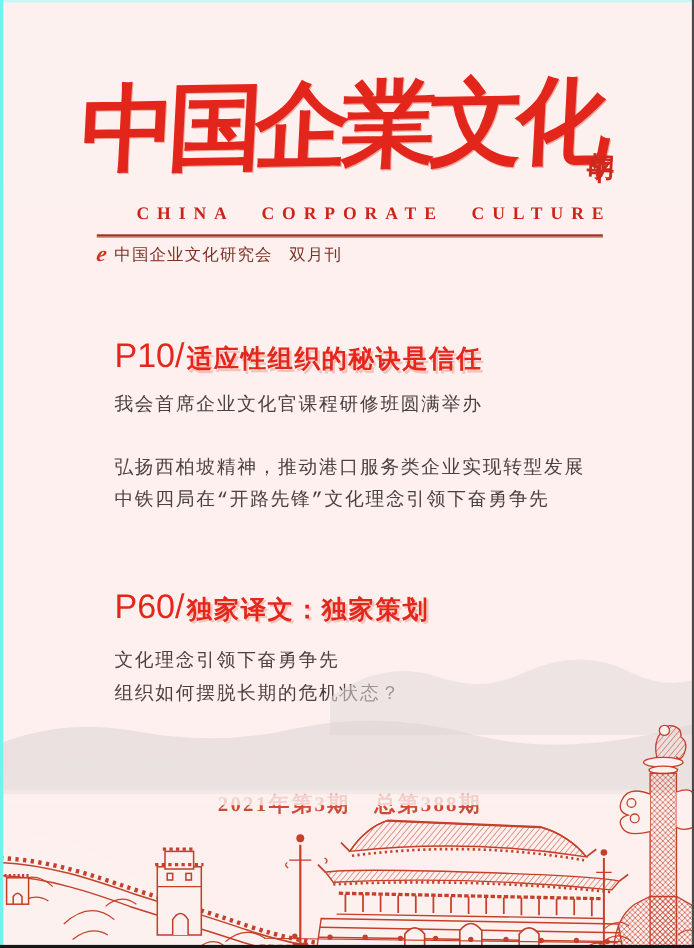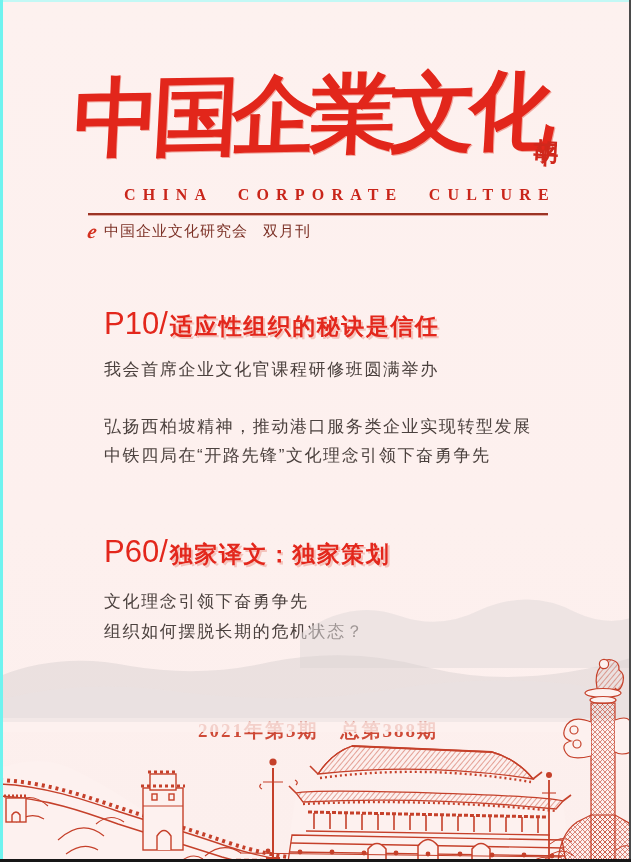--- a/index.html
+++ b/index.html
@@ -62,21 +62,21 @@
     font-family:"Liberation Sans", sans-serif; font-weight:400;
     font-size:31px; color:#e3271c; letter-spacing:0px;
   }
   .toc-title {
     font-family:"Liberation Sans", sans-serif; font-weight:700;
     font-size:23px; color:#e3271c; letter-spacing:1.5px;
     text-shadow:2px 2px 0 #f4c3bc; margin-left:2px;
   }
   .toc-articles { margin-top:13px; }
   .article {
-    font-family:Liberation Sans, sans-serif; font-size:17px;
+    font-family:Liberation Mono, monospace; font-size:17px;
     color:#4b413e; letter-spacing:1.6px; line-height:29px;
   }
   .sec-3 .toc-articles { margin-top:17px; }
   .sec-3 .article { line-height:30px; }
 
   
   .issue-line {
     position:absolute; left:198px; top:718px; display:flex; gap:22px; z-index:2;
     font-family:"Liberation Serif", serif; font-weight:700;
     font-size:19px; color:#ce4a37; letter-spacing:2px;align-items:center;

